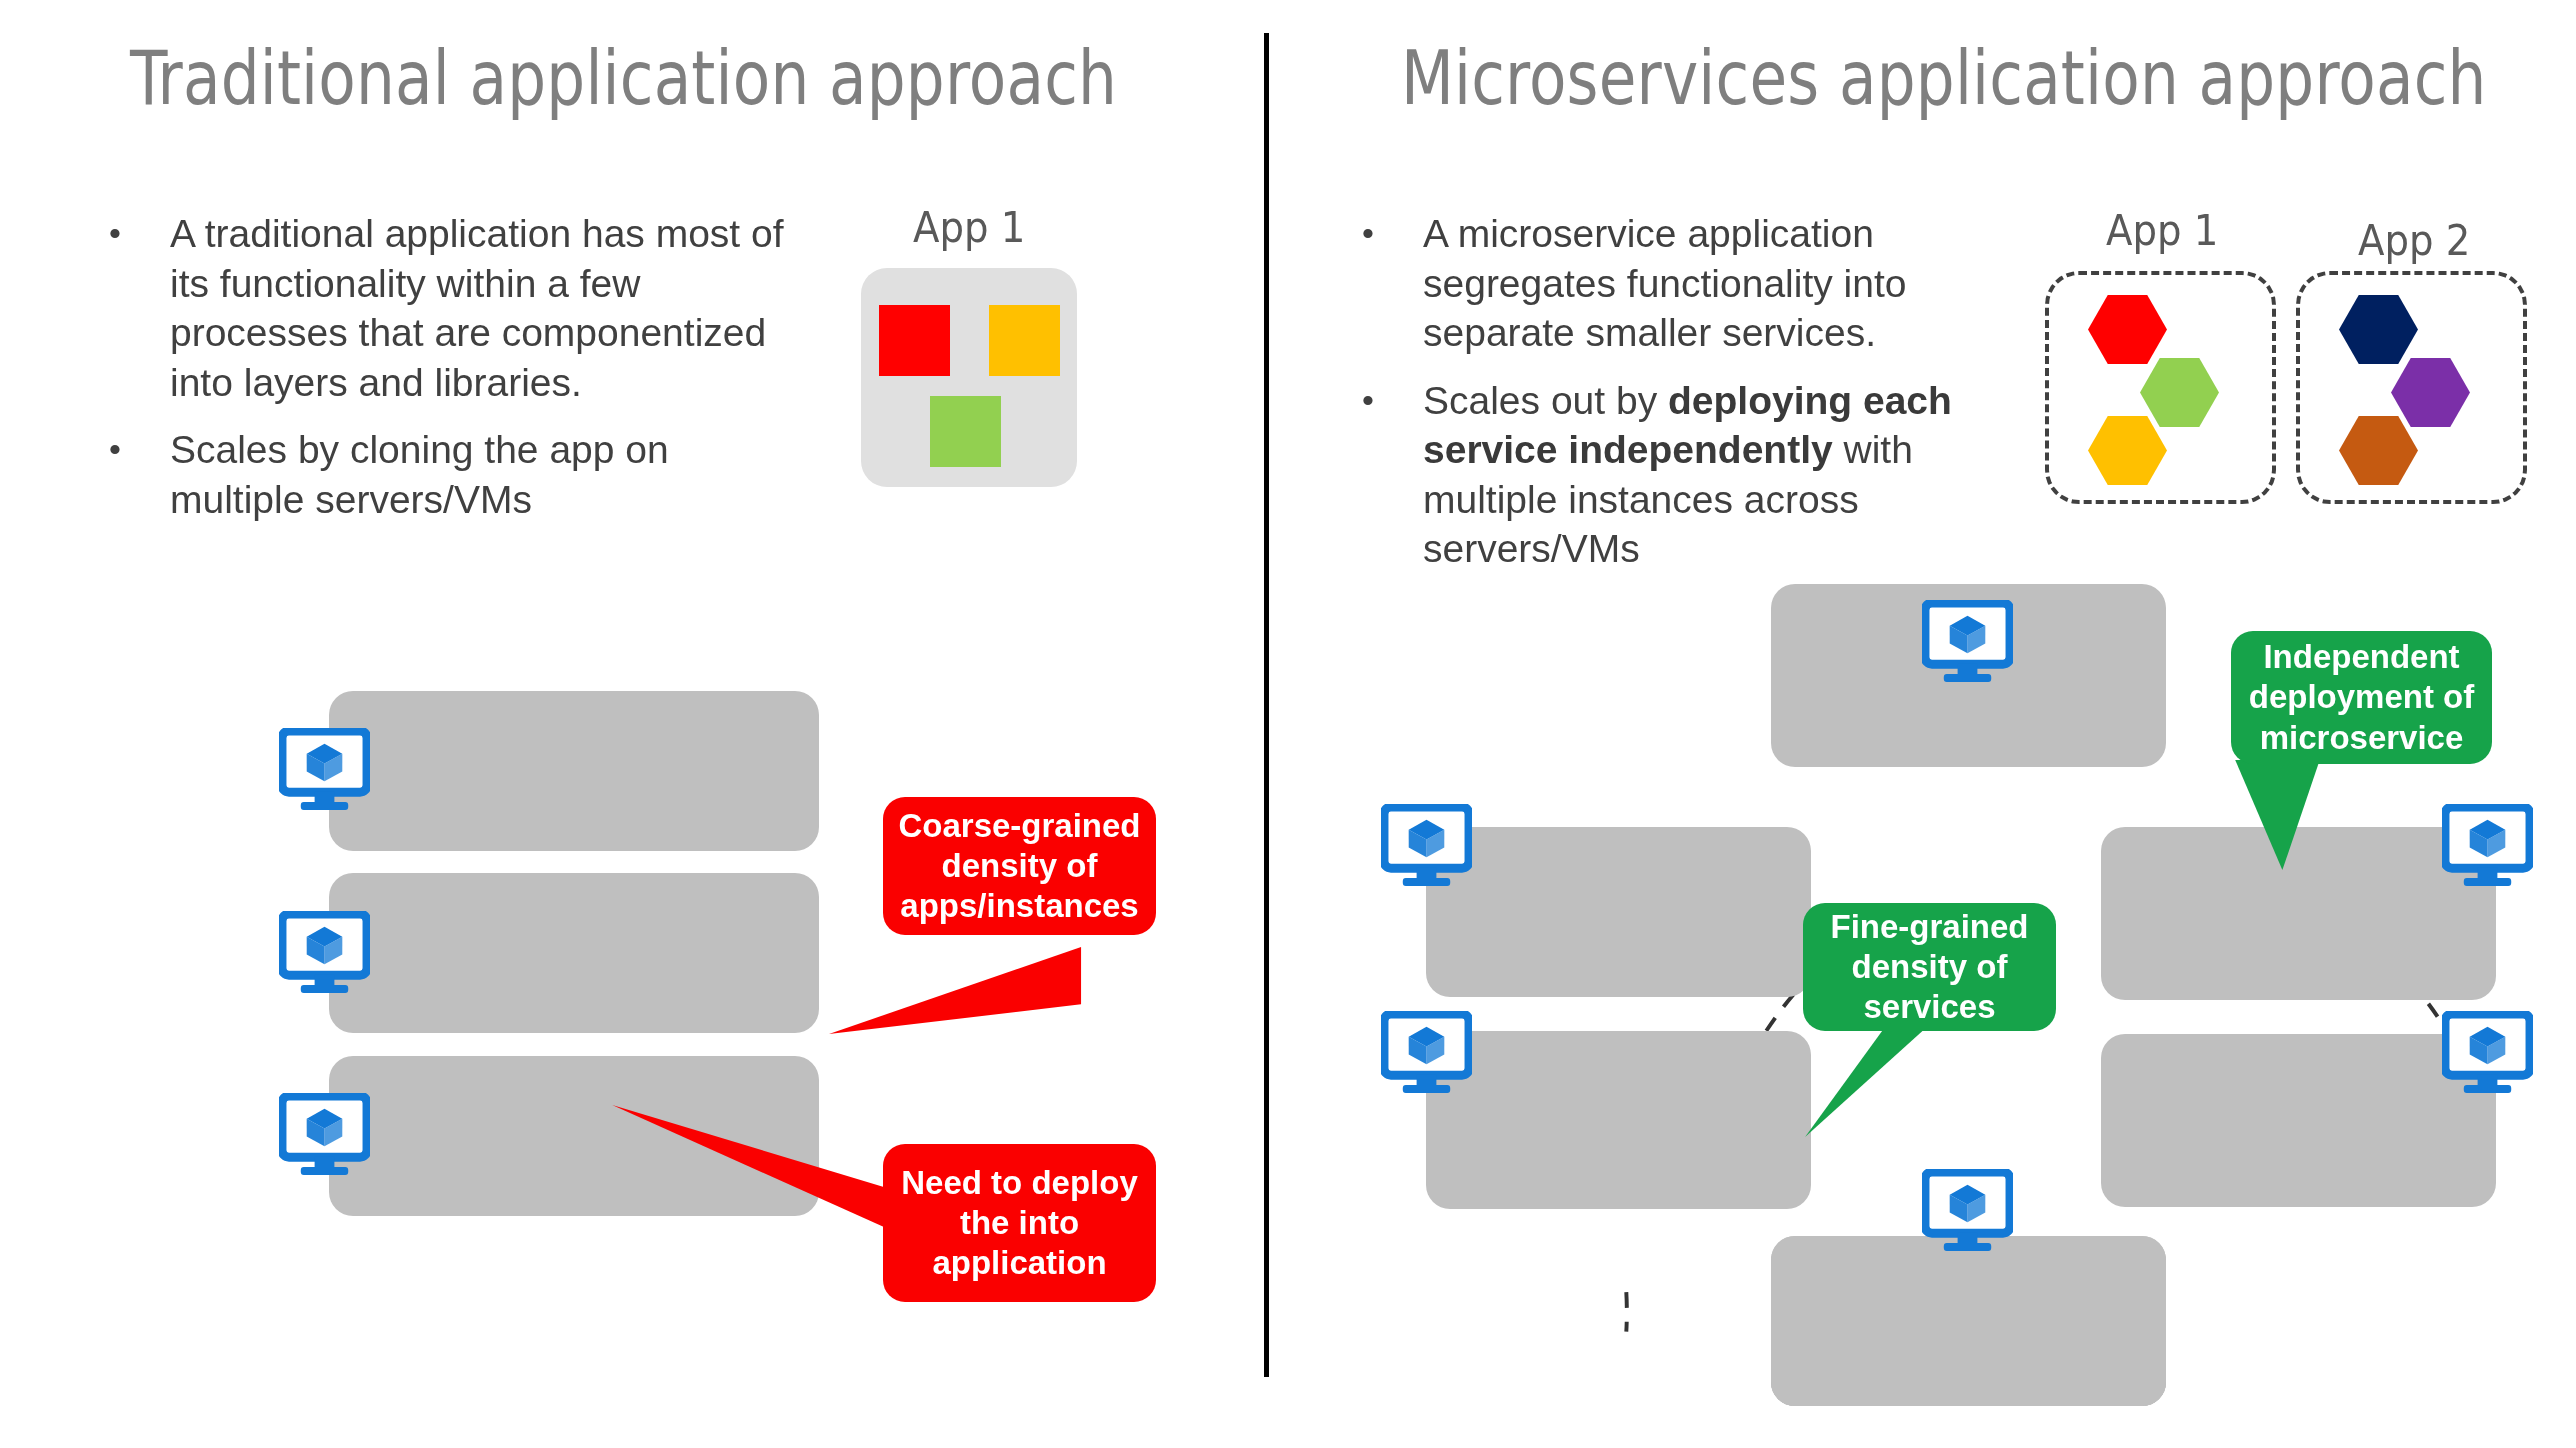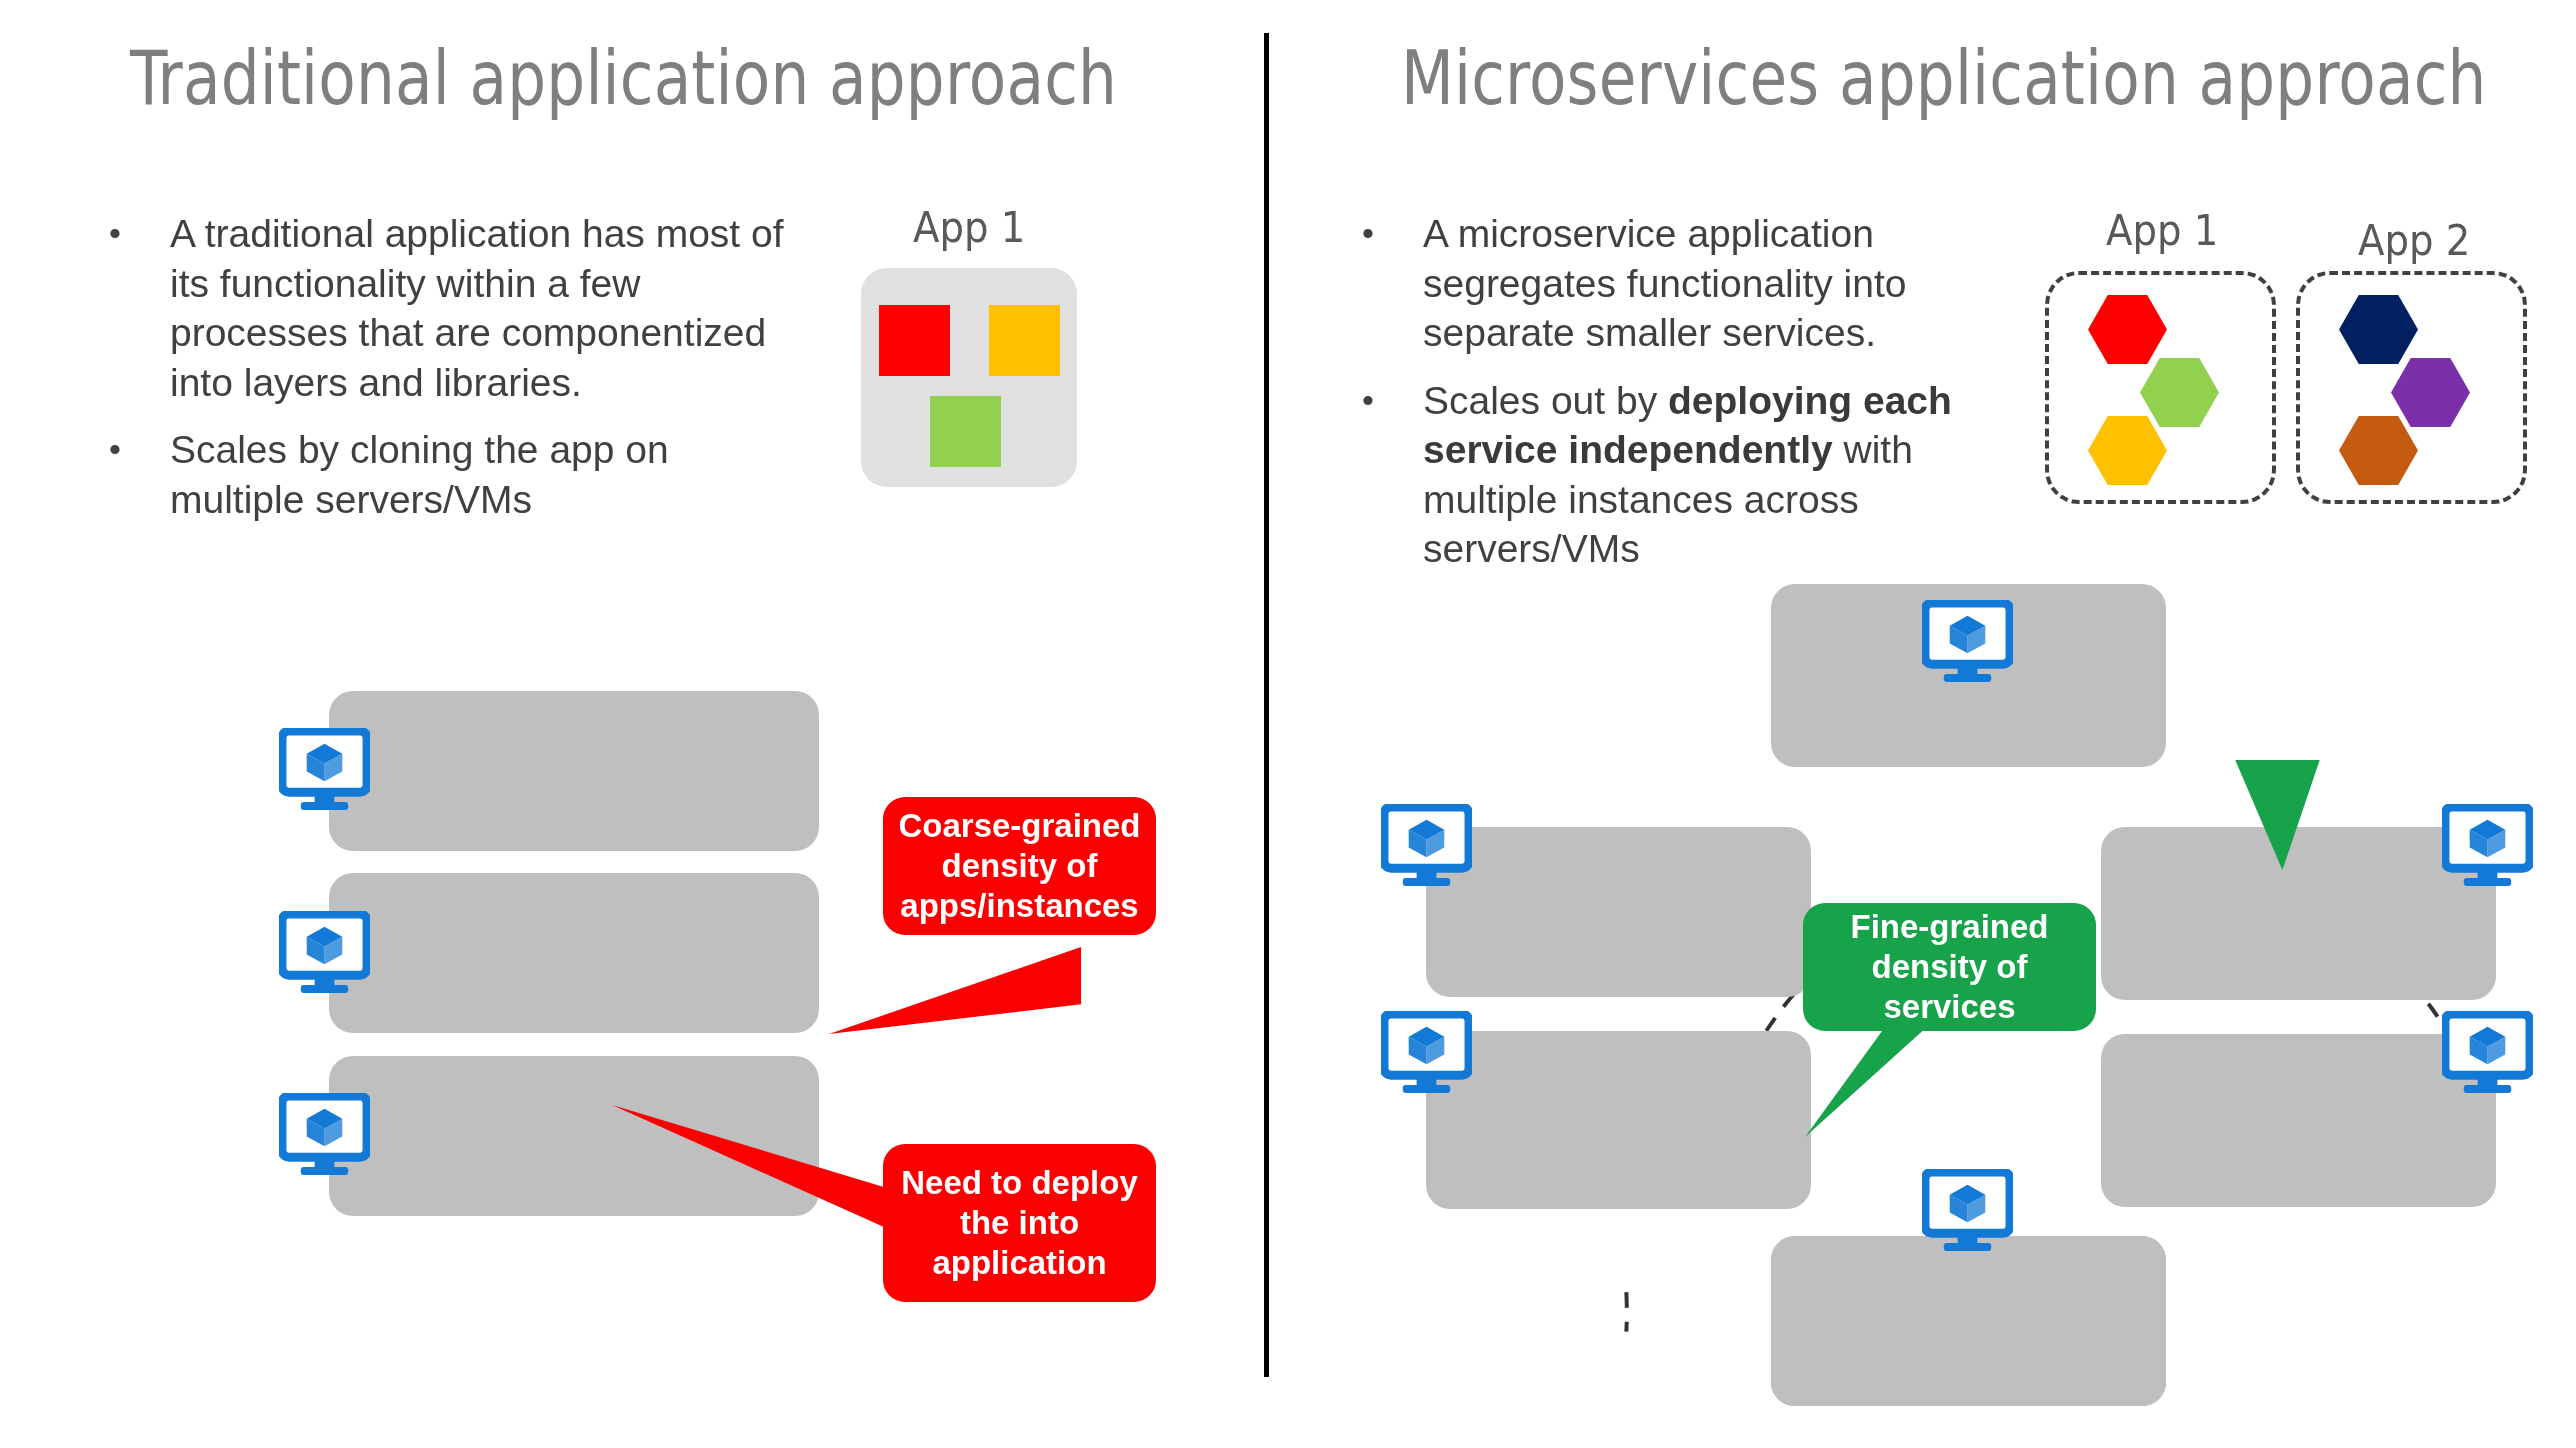--- a/index.html
+++ b/index.html
@@ -273,24 +273,27 @@
         <polygon points="64,26 64,44 46,54 46,36" opacity=".75"></polygon>
       </g>
     </svg>
   </div>
 
   <div class="tail" style="left:2235px;top:760px;">
     <svg width="138" height="113" viewBox="0 0 140 115" xmlns="http://www.w3.org/2000/svg">
       <polygon points="0,0 86,0 48,112" fill="#16A34A"></polygon>
     </svg>
   </div>
+  <div class="callout c-green" style="left:2231px;top:631px;width:261px;height:133px;">
+    <span>Independent deployment of microservice</span>
+  </div>
 
   <div class="tail" style="left:1805px;top:1026px;">
     <svg width="128" height="118" viewBox="0 0 130 120" xmlns="http://www.w3.org/2000/svg">
       <polygon points="82,0 125,0 0,113" fill="#16A34A"></polygon>
     </svg>
   </div>
-  <div class="callout c-green" style="left:1803px;top:903px;width:293px;height:128px;">
+  <div class="callout c-green" style="left:1803px;top:903px;width:253px;height:128px;">
     <span>Fine-grained density of services</span>
   </div>
 
 </div>
 
 
 </body></html>

